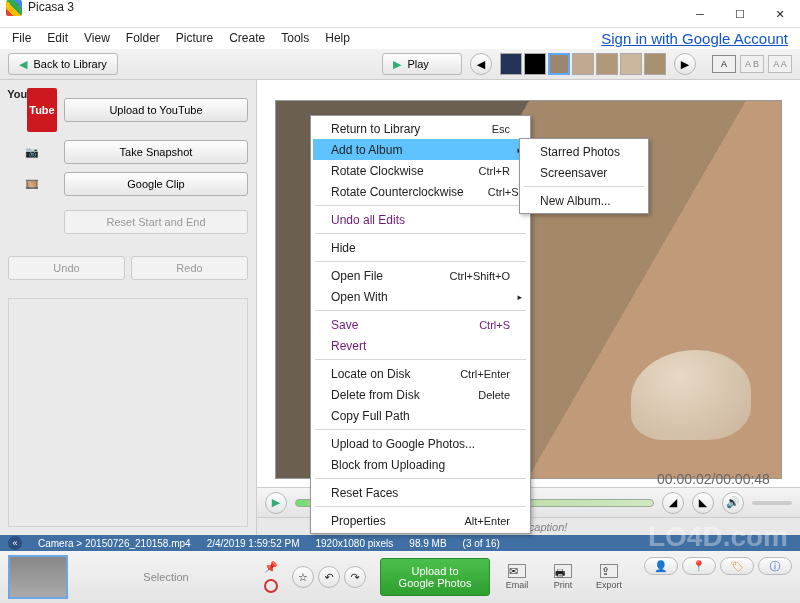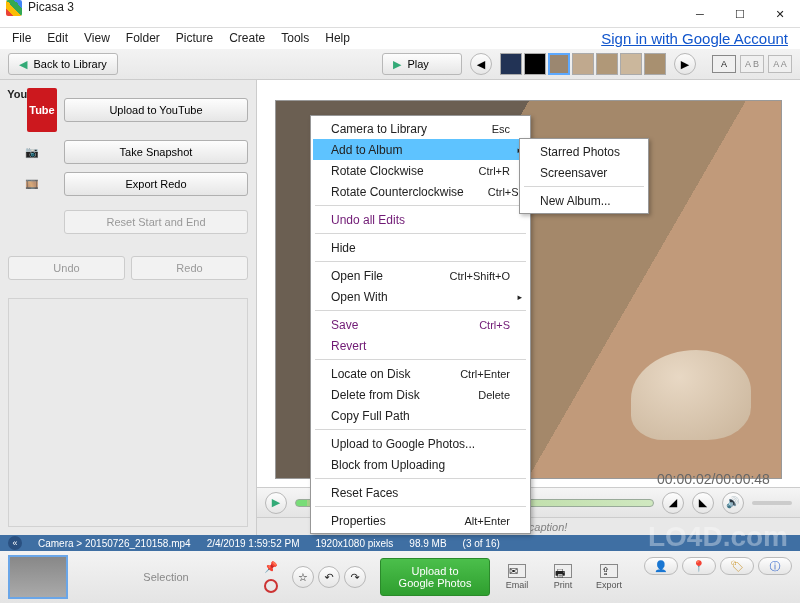--- a/index.html
+++ b/index.html
@@ -131,21 +131,21 @@
           <span class="tube">Tube</span>
         </div>
       <button class="widebtn">Upload to YouTube</button>
     </div>
     <div class="row">
       <div class="ricon">📷</div>
       <button class="widebtn">Take Snapshot</button>
     </div>
     <div class="row">
       <div class="ricon">🎞️</div>
-      <button class="widebtn">Export Redo</button>
+      <button class="widebtn">Google Clip</button>
     </div>
     <div class="row" style="margin-top:6px">
       <div class="ricon"></div>
       <button class="widebtn disabled">Reset Start and End</button>
     </div>
     <div class="half" style="margin-top:14px">
       <button class="widebtn hb disabled">Undo</button>
       <button class="widebtn hb disabled">Redo</button>
     </div>
     <div class="preview"></div>
@@ -207,21 +207,21 @@
   <div class="pillgroup">
     <div class="pill">👤</div>
     <div class="pill" style="color:#c33">📍</div>
     <div class="pill" style="color:#c93">🏷</div>
     <div class="pill" style="color:#36c">ⓘ</div>
   </div>
 </div>
 
 <div class="ctx main-ctx" id="ctx-main">
     <div class="item">
-      <span>Camera to Library</span>
+      <span>Return to Library</span>
       <span class="sc">Esc</span>
     </div>
     <div class="item hi">
       <span>Add to Album</span>
       <span class="arr">▸</span>
     </div>
     <div class="item">
       <span>Rotate Clockwise</span>
       <span class="sc">Ctrl+R</span>
     </div>

